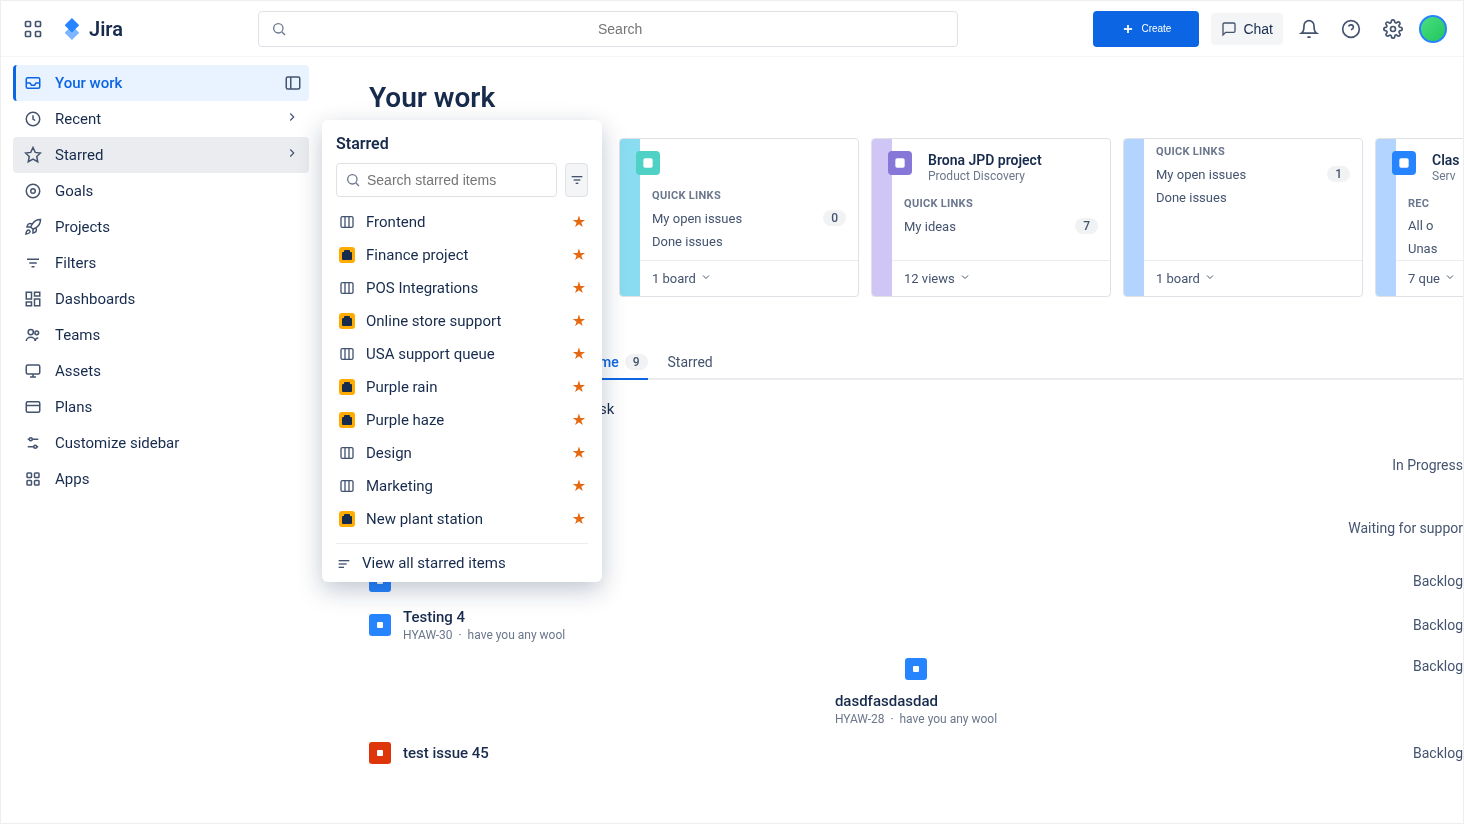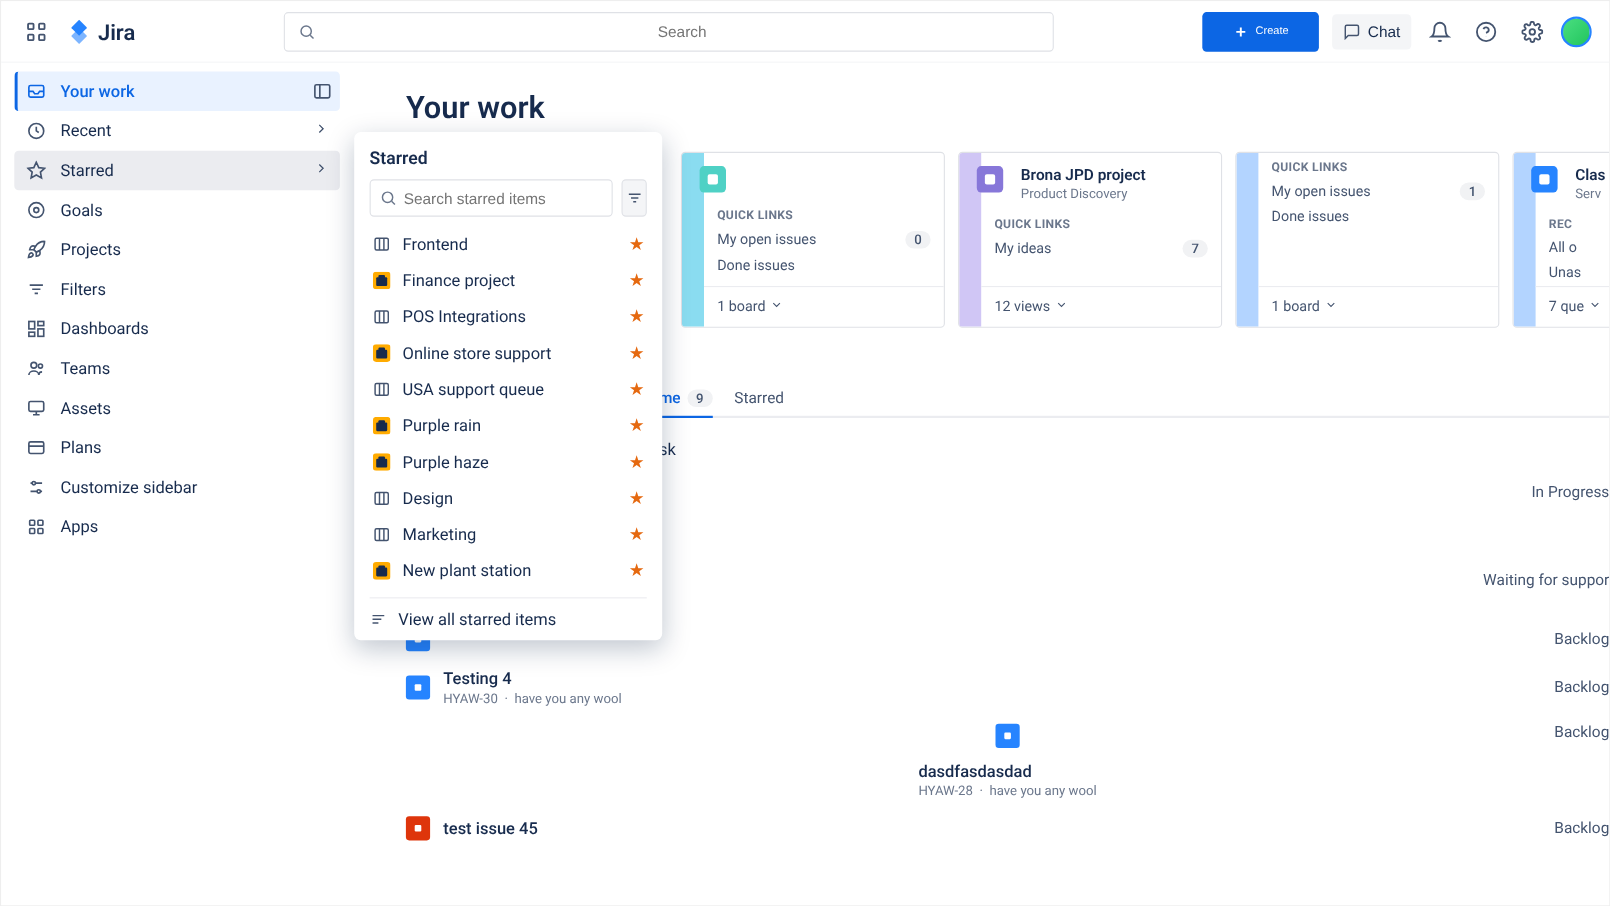--- a/index.html
+++ b/index.html
@@ -54,21 +54,21 @@
 .issue-status { font-size: 14px; color: #44546f; }
 .popover { position: absolute; left: 322px; top: 120px; width: 280px; background: #fff; border-radius: 6px; box-shadow: 0 8px 24px rgba(9,30,66,.25); padding: 14px 14px 10px 14px; z-index: 50; }
 .popover-title { font-size: 16px; font-weight: 600; margin-bottom: 10px; }
 .popover-search-row { display: flex; gap: 8px; margin-bottom: 8px; }
 .popover-search { flex: 1; height: 34px; border: 1px solid #dfe1e6; border-radius: 4px; display: flex; align-items: center; padding: 0 8px; gap: 6px; }
 .popover-search input { border: none; outline: none; flex: 1; font-size: 14px; }
 .popover-filter { width: 34px; height: 34px; border: 1px solid #dfe1e6; border-radius: 4px; display: flex; align-items: center; justify-content: center; background: #f4f5f7; cursor: pointer; }
 .popover-item { display: flex; align-items: center; gap: 10px; padding: 7px 2px; cursor: pointer; font-size: 15px; color: #172b4d;}
 .pop-icon { width: 18px; height: 18px; display: flex; align-items: center; justify-content: center; flex-shrink: 0; }
 .star-filled { margin-left: auto; color: #e56910; font-size:16px;}
-.popover-footer { border-top: 1px solid #ebecf0; margin-top: 8px; padding-top: 10px; display: flex; align-items: center; gap: 10px; font-size: 15px; color: #172b4d; cursor: pointer; }
+.popover-footer { border-top: 1px solid #ebecf0; margin-top: 8px; padding-top: 10px; display: flex; align-items: flex-end; gap: 10px; font-size: 15px; color: #172b4d; cursor: pointer; }
 .cards-row-wrap { position:relative; height:180px; margin-left:250px;}
 .content-inner { position:relative;}
 .issue-list-wrap { margin-top:0;}
 .inprog-right { position:absolute; right:0px; color:#44546f; font-size:14px;}
 .chev-down svg { width:12px; height:12px;}
 </style>
 </head>
 <body>
 
 <div class="app">
@@ -394,21 +394,21 @@
             <div class="tab active">
               <span>me</span>
               <span class="badge">9</span>
             </div>
             <div class="tab">
               <span>Starred</span>
             </div>
           </div>
 
         <div style="position:relative; margin-top:20px;">
-          <span class="inprog-right" style="top:40px;">In Progress</span>
+          <span class="inprog-right" style="top:57px;">In Progress</span>
           <span class="inprog-right" style="top:120px;">Waiting for suppor</span>
           <div style="height:30px; margin-left:230px; font-size:15px; color:#172b4d;">sk</div>
         </div>
 
         <div class="issue-list-wrap" style="margin-top:110px;">
           <div class="issue-group-header">BACKLOG</div>
           <div id="issue-list">
               <div class="issue-row" style="position: relative;">
                 <div class="issue-icon" style="background:#2684ff">
                   <svg width="12" height="12" viewBox="0 0 24 24" fill="#fff">

